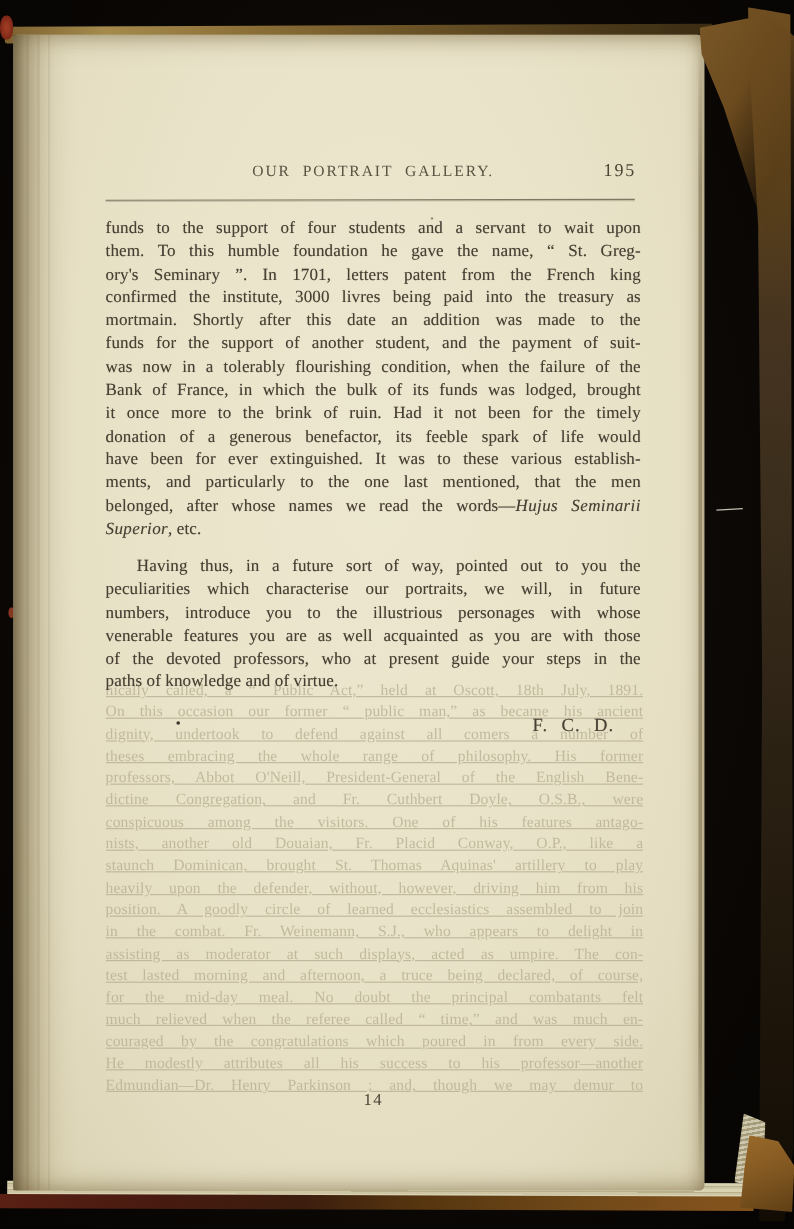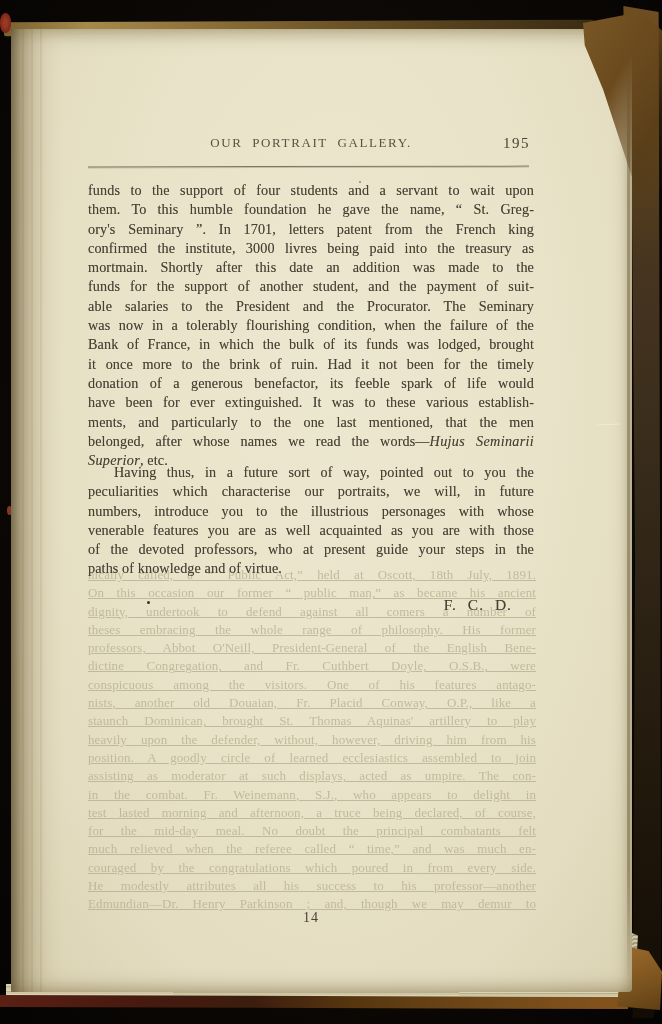--- a/index.html
+++ b/index.html
@@ -28,21 +28,21 @@
     background:repeating-linear-gradient(180deg,#d9d2b3 0 2px,#b7ae8a 2px 3px,#cdc5a4 3px 5px);
     transform:rotate(0.2deg);}
   .bottom-cover{position:absolute;left:0px;top:996px;width:628px;height:12px;
     background:linear-gradient(90deg,#5a2014 0%,#471a10 22%,#3c1d0e 40%,#55350f 55%,#6e4718 75%,#82521d 95%);
     transform:rotate(0.2deg);}
   .red-mark-top{position:absolute;left:0;top:13px;width:11px;height:20px;border-radius:45%;
     background:radial-gradient(#9b3a22 20%,#7c2617 70%,rgba(90,30,16,.2) 100%);}
   .red-mark-mid{position:absolute;left:7px;top:506px;width:5px;height:9px;border-radius:50%;
     background:#a44428;opacity:.8;}
   
-  .paper{position:absolute;left:11px;top:29px;width:621px;height:963px;border-radius:3px 6px 4px 3px;
+  .paper{position:absolute;left:11px;top:29px;width:576px;height:963px;border-radius:3px 6px 4px 3px;
     background:radial-gradient(ellipse at 52% 36%, #ece7cf 0%, #e9e3c9 45%, #e3dcc0 75%, #d8d0b0 100%);
     box-shadow:inset 0 14px 22px -14px rgba(110,90,45,.55),
                inset -10px 0 18px -10px rgba(100,80,40,.55),
                inset 0 -14px 20px -14px rgba(110,90,45,.5),
                inset 26px 0 30px -18px rgba(95,78,40,.45);}
   .gutter{position:absolute;left:0;top:0;bottom:0;width:52px;
     background:linear-gradient(90deg,rgba(70,56,28,.50) 0%,rgba(110,92,52,.32) 18%,rgba(140,122,78,.18) 42%,rgba(160,145,100,.08) 68%,rgba(0,0,0,0) 100%);}
   .gutter-creases{position:absolute;left:4px;top:0;bottom:0;width:30px;opacity:.5;
     background:repeating-linear-gradient(90deg,rgba(0,0,0,0) 0 7px,rgba(60,48,24,.14) 7px 9px);}
   .fore-edge-line{position:absolute;right:2px;top:10px;bottom:8px;width:3px;
@@ -104,38 +104,37 @@
         <div class="line"><span>On this occasion our former “ public man,” as became his ancient</span></div>
         <div class="line"><span>dignity, undertook to defend against all comers a number of</span></div>
         <div class="line"><span>theses embracing the whole range of philosophy.  His former</span></div>
         <div class="line"><span>professors, Abbot O'Neill, President-General of the English Bene-</span></div>
         <div class="line"><span>dictine Congregation, and Fr. Cuthbert Doyle, O.S.B., were</span></div>
         <div class="line"><span>conspicuous among the visitors.  One of his features antago-</span></div>
         <div class="line"><span>nists, another old Douaian, Fr. Placid Conway, O.P., like a</span></div>
         <div class="line"><span>staunch Dominican, brought St. Thomas Aquinas' artillery to play</span></div>
         <div class="line"><span>heavily upon the defender, without, however, driving him from his</span></div>
         <div class="line"><span>position.  A goodly circle of learned ecclesiastics assembled to join</span></div>
+        <div class="line"><span>in the combat.  Fr. Weinemann, S.J., who appears to delight in</span></div>
         <div class="line"><span>assisting as moderator at such displays, acted as umpire.  The con-</span></div>
-        <div class="line"><span>in the combat.  Fr. Weinemann, S.J., who appears to delight in</span></div>
         <div class="line"><span>test lasted morning and afternoon, a truce being declared, of course,</span></div>
         <div class="line"><span>for the mid-day meal.  No doubt the principal combatants felt</span></div>
         <div class="line"><span>much relieved when the referee called “ time,” and was much en-</span></div>
         <div class="line"><span>couraged by the congratulations which poured in from every side.</span></div>
         <div class="line"><span>He modestly attributes all his success to his professor—another</span></div>
         <div class="line"><span>Edmundian—Dr. Henry Parkinson ; and, though we may demur to</span></div>
       </div>
 
     <div class="para para1">
         <div class="line"><span>funds to the support of four students and a servant to wait upon</span></div>
         <div class="line"><span>them.  To this humble foundation he gave the name, “ St. Greg-</span></div>
         <div class="line"><span>ory's Seminary ”.  In 1701, letters patent from the French king</span></div>
         <div class="line"><span>confirmed the institute, 3000 livres being paid into the treasury as</span></div>
         <div class="line"><span>mortmain.  Shortly after this date an addition was made to the</span></div>
         <div class="line"><span>funds for the support of another student, and the payment of suit-</span></div>
-        <div class="line"><span>able salaries to the President and the Procurator.  The Seminary</span></div>
         <div class="line"><span>was now in a tolerably flourishing condition, when the failure of the</span></div>
         <div class="line"><span>Bank of France, in which the bulk of its funds was lodged, brought</span></div>
         <div class="line"><span>it once more to the brink of ruin.  Had it not been for the timely</span></div>
         <div class="line"><span>donation of a generous benefactor, its feeble spark of life would</span></div>
         <div class="line"><span>have been for ever extinguished.  It was to these various establish-</span></div>
         <div class="line"><span>ments, and particularly to the one last mentioned, that the men</span></div>
         <div class="line"><span>belonged, after whose names we read the words—</span><i>Hujus Seminarii</i></div>
         <div class="line last"><i>Superior</i><span>, etc.</span></div>
       </div>
     <div class="para para2">

